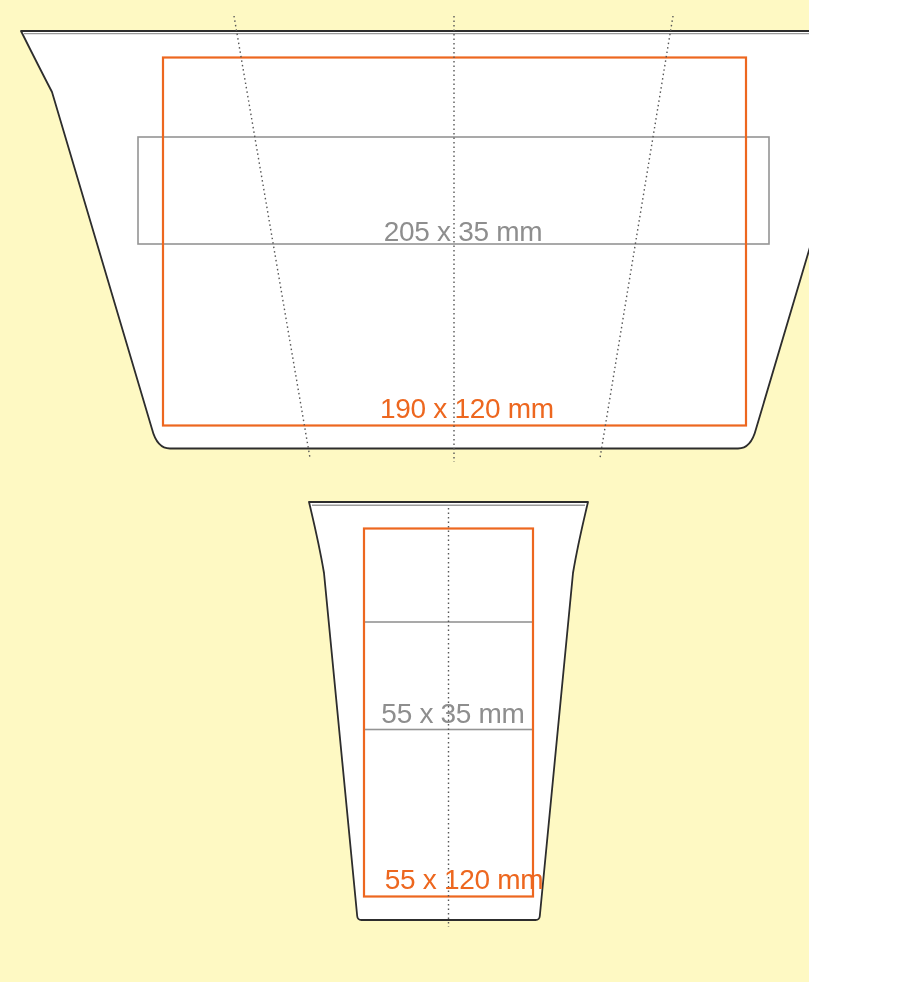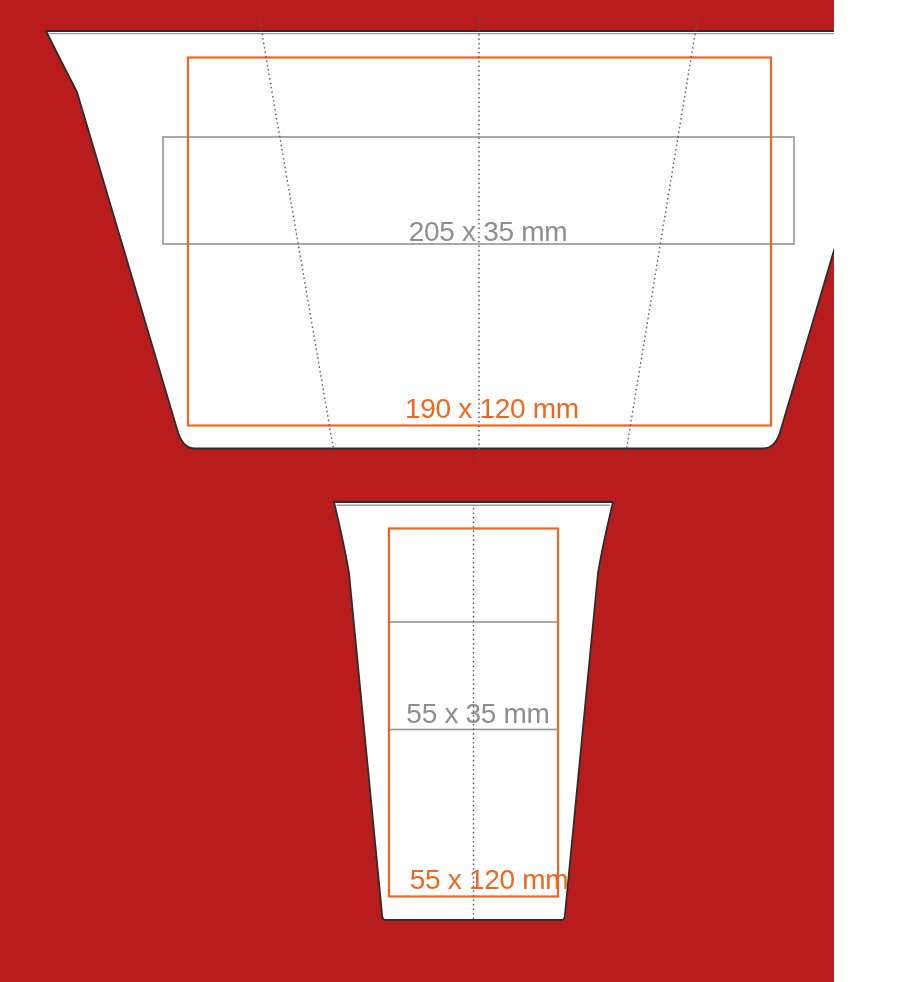--- a/index.html
+++ b/index.html
@@ -4,23 +4,22 @@
 <style>
   html, body {
     margin: 0;
     padding: 0;
     background: #ffffff;
   }
   .stage {
     position: relative;
     width: 809px;
     height: 982px;
-    background: #b91c1c;
+    background: #fef9c3;
     overflow: hidden;
-    padding-left: 25px;
   }
   svg { display: block; }
   .outline {
     fill: #ffffff;
     stroke-width: 1.8px;
     stroke-linejoin: round;
   }
   .rim-shadow {
     fill: none;
     stroke-width: 1.4px;

